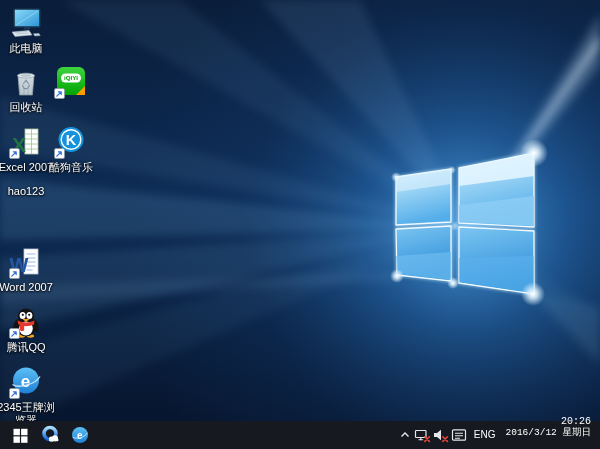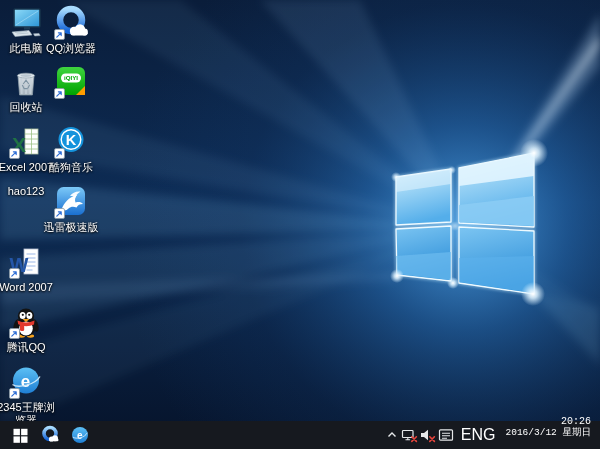--- a/index.html
+++ b/index.html
@@ -13,21 +13,21 @@
   .dicon .art svg{width:36px;height:36px;display:block;}
   .dicon .lbl{margin-top:1px;width:74px;font-size:11px;line-height:13px;color:#fff;text-align:center;
     text-shadow:0 1px 2px rgba(0,0,0,.95),0 0 3px rgba(0,0,0,.8);white-space:pre-line;}
 
   
   .taskbar{position:absolute;left:0;right:0;bottom:0;height:28px;background:#16191f;display:flex;align-items:center;z-index:5;}
   .tb-left{display:flex;align-items:center;height:100%;padding-left:5px;}
   .tb-btn{width:30px;height:28px;display:flex;align-items:center;justify-content:center;}
   .tray{margin-left:auto;display:flex;align-items:center;height:100%;padding-right:3px;}
   .tray-ico{width:18px;height:28px;display:flex;align-items:center;justify-content:center;}
-  .tray-lang{font-size:16px;color:#fff;padding:0 6px;line-height:28px;text-align:right;}
+  .tray-lang{font-size:10px;color:#fff;padding:0 6px;line-height:28px;text-align:right;}
   .clock{color:#fff;text-align:right;padding:0 6px 16px 4px;display:flex;flex-direction:column;justify-content:center;height:100%;font-family:Liberation Mono, monospace;}
   .clock .t{font-size:10px;line-height:11px;}
   .clock .d{font-size:9.5px;line-height:11px;white-space:nowrap;}
   .hidden-defs{position:absolute;width:0;height:0;overflow:hidden;}
   text{font-family:"Liberation Sans",sans-serif;}
 </style>
 </head>
 <body>
 
 <svg class="hidden-defs" aria-hidden="true">
@@ -149,33 +149,20 @@
         <path d="M8 20 L30 6" stroke="#bfeafc" stroke-width="1" opacity="0.5"></path>
         <rect x="16" y="22" width="6" height="2.5" fill="#1c3a55"></rect>
         <path d="M4 27 L21 25.5 L24 30 L7 31.5 Z" fill="#dde6ec" stroke="#9fb0bd" stroke-width="0.6"></path>
         <path d="M7 27.5 l12 -1 M8.5 29 l12 -1" stroke="#a9bac6" stroke-width="0.7"></path>
         <path d="M25.5 28.8 l5.5 -0.4 l1.2 2.2 l-5.5 0.4 Z" fill="#cdd9e2" stroke="#9fb0bd" stroke-width="0.5"></path>
       </svg>
     </div>
     <div class="lbl">此电脑</div>
   </div>
 
-  <div class="dicon" style="left:39px;top:5px">
-    <div class="art">
-      <svg viewBox="0 0 36 36">
-        <circle cx="18" cy="15" r="11" fill="none" stroke="url(#gQ)" stroke-width="6.5"></circle>
-        <circle cx="21" cy="26" r="4.2" fill="#fff"></circle>
-          <circle cx="27" cy="24.5" r="5.2" fill="#fff"></circle>
-        <circle cx="31.5" cy="27" r="3.4" fill="#fff"></circle>
-          <rect x="17.5" y="26" width="17" height="4.5" rx="2.2" fill="#fff"></rect>
-        <use href="#scut" x="1" y="24" width="11" height="11"></use>
-      </svg>
-    </div>
-    <div class="lbl">QQ浏览器</div>
-  </div>
 
   <div class="dicon" style="left:-6px;top:64px">
     <div class="art">
       <svg viewBox="0 0 36 36">
         <path d="M10 12 L26 12 L24.4 31 L11.6 31 Z" fill="url(#gBin)" stroke="#93a3ae" stroke-width="0.7"></path>
         <path d="M13.2 13 L13.8 30 M18 13 L18 30 M22.8 13 L22.2 30" stroke="#c6d1d9" stroke-width="1.8" opacity="0.85"></path>
         <ellipse cx="18" cy="11.6" rx="8.6" ry="2.4" fill="#e2e9ee" stroke="#93a3ae" stroke-width="0.7"></ellipse>
         <ellipse cx="18" cy="11.6" rx="5.6" ry="1.4" fill="#b9c6cf"></ellipse>
         <path d="M15.2 20 L18 16.2 L20.8 20 M19.9 24.2 L21.6 20.8 M14.3 21 L16.1 24.6 L19.7 24.6" stroke="#7e93a2" stroke-width="1.1" fill="none"></path>
       </svg>
@@ -216,31 +203,20 @@
         <use href="#scut" x="1" y="24" width="11" height="11"></use>
       </svg>
     </div>
     <div class="lbl">酷狗音乐</div>
   </div>
 
   <div class="dicon" style="left:-6px;top:184px">
     <div class="lbl">hao123</div>
   </div>
 
-  <div class="dicon" style="left:39px;top:184px">
-    <div class="art">
-      <svg viewBox="0 0 36 36">
-        <rect x="4" y="3" width="28" height="28" rx="6.5" fill="url(#gThunder)"></rect>
-        <path d="M8.5 25.5 C11 19 15 13.5 24.5 10.5 C22 13.5 21.5 15.5 22.5 18.5 C26 17.5 28 18 30 20 C26.5 20 24.8 21 23.5 23.5 C20.5 22 17.5 22.5 15.5 24.5 C13.5 26.5 11.5 27 8.5 25.5 Z" fill="#fff"></path>
-        <path d="M17 12 C19.5 8.5 23 7 27.5 7.5 C24.5 9.5 23 11 22.5 13.5 C20.5 12 19 11.8 17 12 Z" fill="#fff" opacity="0.95"></path>
-        <use href="#scut" x="1" y="24" width="11" height="11"></use>
-      </svg>
-    </div>
-    <div class="lbl">迅雷极速版</div>
-  </div>
 
   <div class="dicon" style="left:-6px;top:244px">
     <div class="art">
       <svg viewBox="0 0 36 36">
         <rect x="16" y="5" width="14" height="25" fill="#fff" stroke="#b9c2d4" stroke-width="0.8"></rect>
         <path d="M18.5 10 h9 M18.5 14 h9 M18.5 18 h9 M18.5 22 h9 M18.5 26 h6" stroke="#9bb7e8" stroke-width="1.1"></path>
         <text x="11" y="27.5" text-anchor="middle" font-size="20" font-weight="bold" fill="#2456a8">W</text>
         <use href="#scut" x="1" y="24" width="11" height="11"></use>
       </svg>
     </div>

